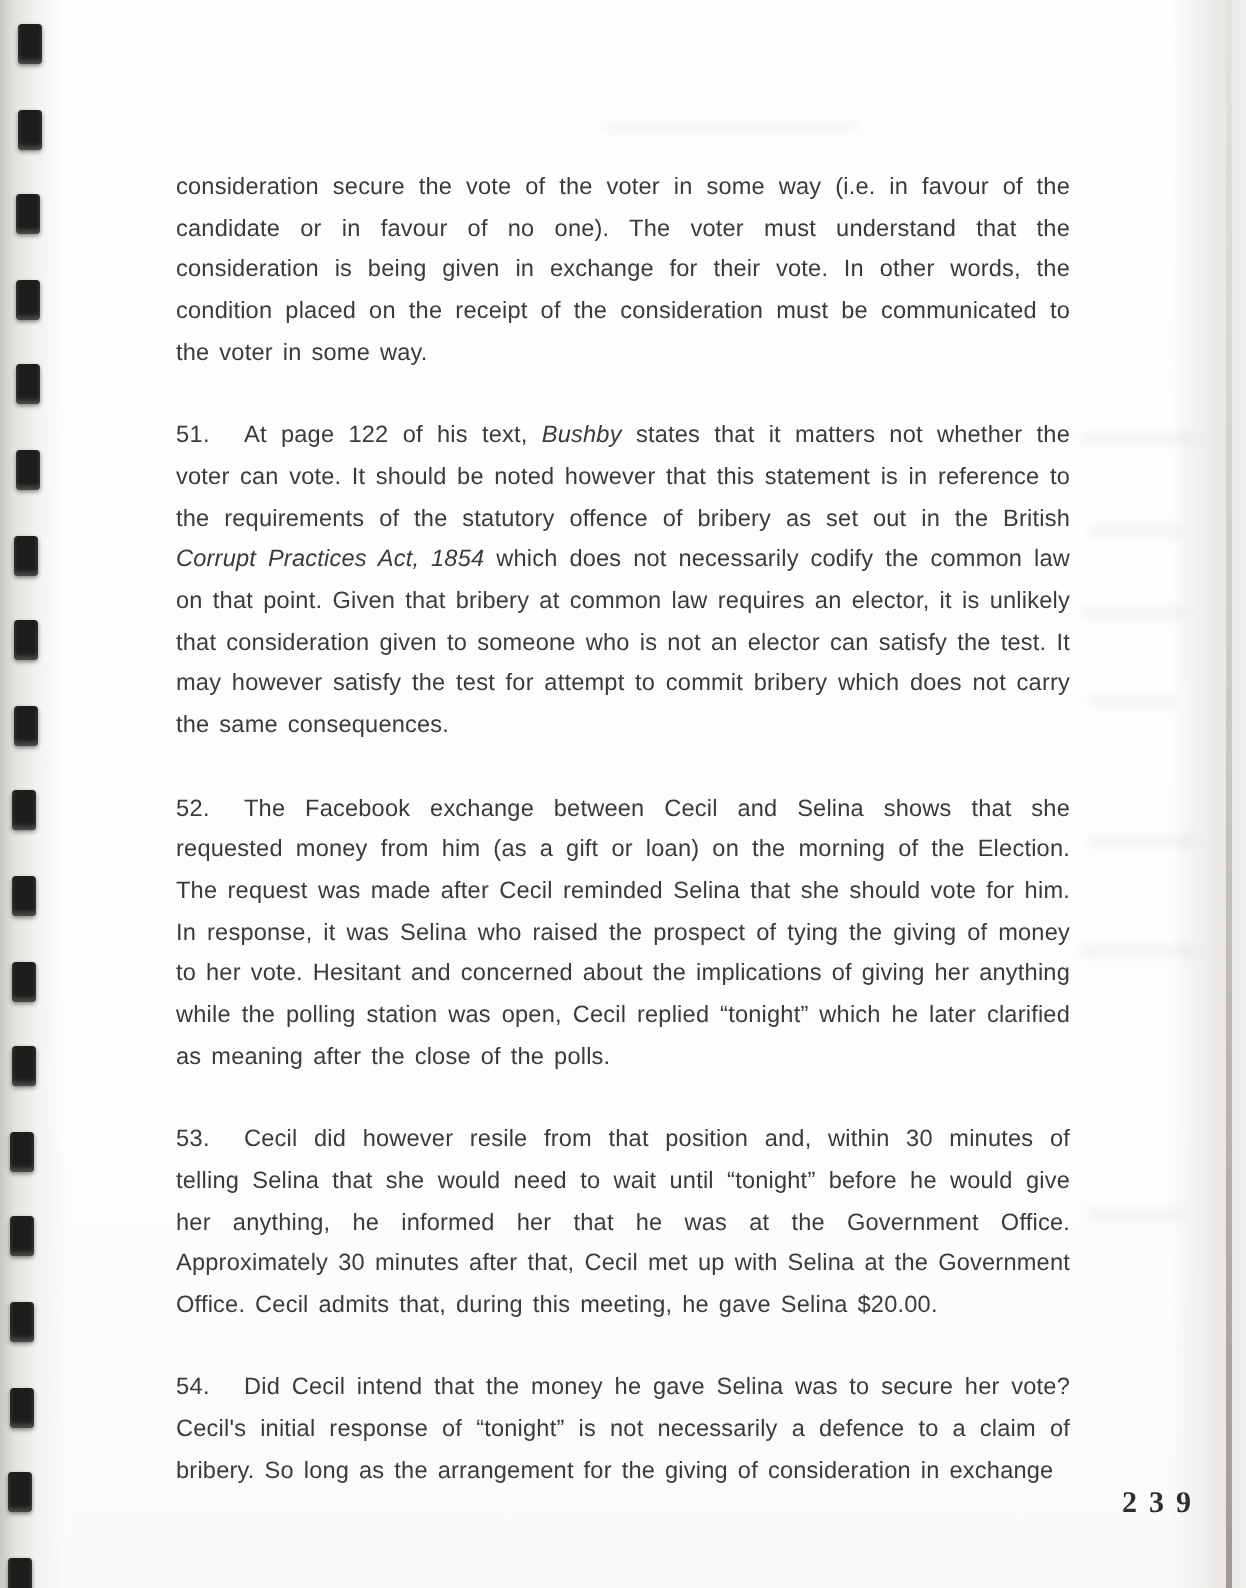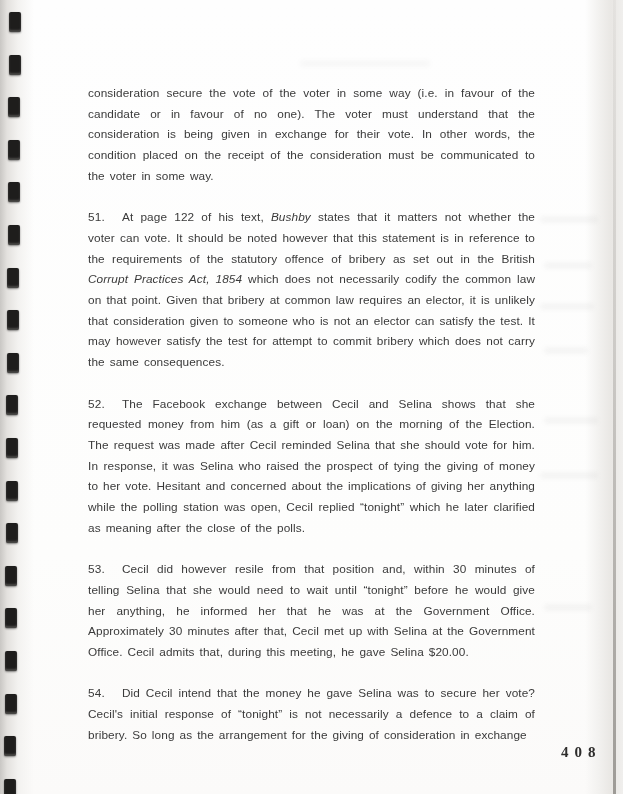--- a/index.html
+++ b/index.html
@@ -99,14 +99,14 @@
   <div class="ghost g8"></div>
 
   <div class="content" id="paragraphs">
       <p class="para"><span>consideration secure the vote of the voter in some way (i.e. in favour of the candidate or in favour of no one). The voter must understand that the consideration is being given in exchange for their vote. In other words, the condition placed on the receipt of the consideration must be communicated to the voter in some way.</span></p>
       <p class="para"><span class="pnum">51.</span><span>At page 122 of his text, </span><span class="it">Bushby</span><span> states that it matters not whether the voter can vote. It should be noted however that this statement is in reference to the requirements of the statutory offence of bribery as set out in the British </span><span class="it">Corrupt Practices Act, 1854</span><span> which does not necessarily codify the common law on that point. Given that bribery at common law requires an elector, it is unlikely that consideration given to someone who is not an elector can satisfy the test. It may however satisfy the test for attempt to commit bribery which does not carry the same consequences.</span></p>
       <p class="para"><span class="pnum">52.</span><span>The Facebook exchange between Cecil and Selina shows that she requested money from him (as a gift or loan) on the morning of the Election. The request was made after Cecil reminded Selina that she should vote for him. In response, it was Selina who raised the prospect of tying the giving of money to her vote. Hesitant and concerned about the implications of giving her anything while the polling station was open, Cecil replied “tonight” which he later clarified as meaning after the close of the polls.</span></p>
       <p class="para"><span class="pnum">53.</span><span>Cecil did however resile from that position and, within 30 minutes of telling Selina that she would need to wait until “tonight” before he would give her anything, he informed her that he was at the Government Office. Approximately 30 minutes after that, Cecil met up with Selina at the Government Office. Cecil admits that, during this meeting, he gave Selina $20.00.</span></p>
       <p class="para"><span class="pnum">54.</span><span>Did Cecil intend that the money he gave Selina was to secure her vote? Cecil's initial response of “tonight” is not necessarily a defence to a claim of bribery. So long as the arrangement for the giving of consideration in exchange</span></p>
     </div>
 
-  <div class="page-number">408</div>
+  <div class="page-number">239</div>
 </div>
 
 </body></html>

